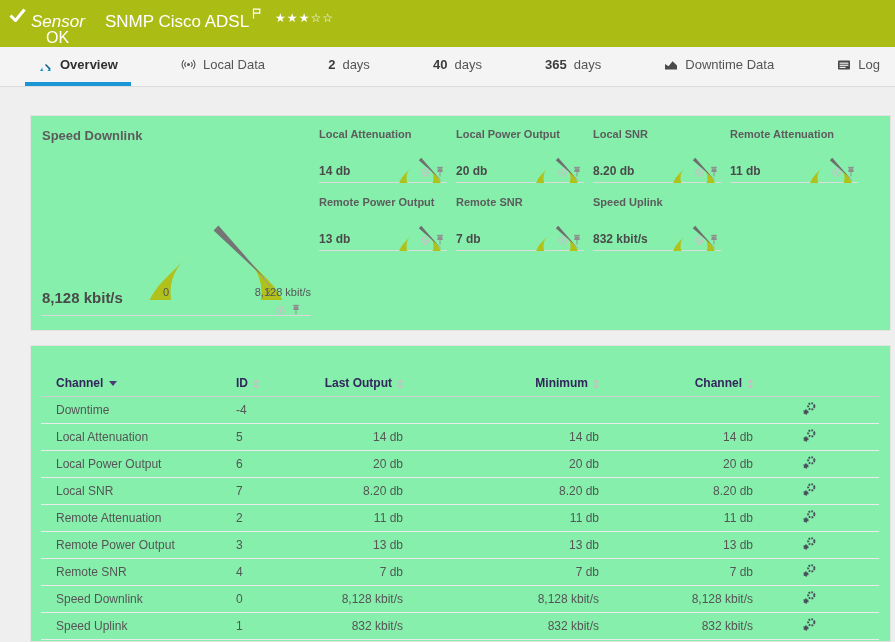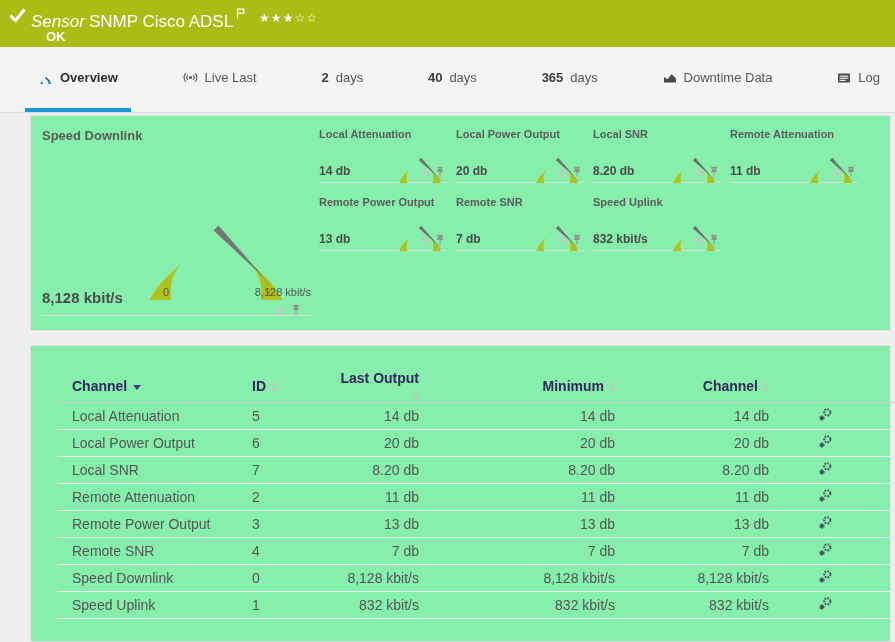--- a/index.html
+++ b/index.html
@@ -4,26 +4,26 @@
 <style>
   html,body{margin:0;padding:0}
   body{
     width:895px;height:642px;position:relative;overflow:hidden;
     background:#efefef;font-family:"Liberation Sans",sans-serif;color:#4f4f4f;
   }
   
   .hdr{position:absolute;left:0;top:0;width:895px;height:47px;background:var(--hdr-green,#abbd14);color:#fff}
   .hdr .check{position:absolute;left:9px;top:8px}
   .hdr .tline{position:absolute;left:31px;top:4px;font-size:17px;white-space:nowrap}
-  .hdr .kind{font-style:italic;margin-right:4px}
+  .hdr .kind{font-style:italic;margin-right:20px}
   .hdr .flag{vertical-align:8px;margin-left:3px;display:inline-block}
   .stars{font-family:"DejaVu Sans",sans-serif;font-size:12px;letter-spacing:1px;margin-left:14px;vertical-align:5px}
-  .hdr .ok{position:absolute;left:46px;top:29px;font-size:13px;font-weight:bold}
-  
-  .tabbar{position:absolute;left:0;top:47px;width:895px;height:66px;background:#f4f4f4;
+  .hdr .ok{position:absolute;left:46px;top:29px;font-size:16px;font-weight:normal}
+  
+  .tabbar{position:absolute;left:0;top:47px;width:895px;height:40px;background:#f4f4f4;
     border-bottom:1px solid #dcdcdc;display:flex;align-items:stretch;justify-content:space-between;
     padding:0 2px 0 25px;box-sizing:border-box}
   .tab{display:flex;align-items:center;gap:7px;padding:0 13px;font-size:13px;color:#555;cursor:pointer;
     border-bottom:4px solid transparent;box-sizing:border-box;white-space:nowrap}
   .tab.active{border-bottom-color:var(--accent,#1a96d4);color:#2f2f2f;font-weight:bold}
   .tab b{font-weight:bold;color:#3c3c3c}
   .tab .ticon{display:inline-flex;align-items:center}
   
   .panel{position:absolute;left:30px;width:861px;background:#86efac;border:1px solid #e3e3e3;box-sizing:border-box}
   #gaugePanel{top:115px;height:216px}
@@ -37,21 +37,21 @@
   .main-icons{position:absolute;left:244px;top:186px;display:flex;gap:5px;align-items:flex-end}
   .main-divider{position:absolute;left:10px;top:199px;width:270px;border-bottom:1px solid #d9d9d9}
   
   #miniGrid{position:absolute;left:288px;top:9px;width:552px;display:flex;flex-wrap:wrap}
   .mini{position:relative;width:128px;height:57px;margin:0 9px 10px 0;border-bottom:1px solid #dcdcdc}
   .mini-title{position:absolute;left:0;top:3px;font-size:11px;font-weight:bold;color:#5c5c5c;white-space:nowrap}
   .mini svg.mg{position:absolute;right:0;top:10px}
   .mini-value{position:absolute;left:0;bottom:4px;font-size:12px;font-weight:bold;color:#4a4a4a}
   .mini-icons{position:absolute;right:2px;bottom:0;display:flex;gap:4px;align-items:flex-end}
   
-  table.ch{position:absolute;left:26px;top:24px;width:838px;border-collapse:collapse;table-layout:fixed;font-size:14px}
+  table.ch{position:absolute;left:10px;top:24px;width:838px;border-collapse:collapse;table-layout:fixed;font-size:12px}
   table.ch col.c1{width:195px}table.ch col.c2{width:85px}table.ch col.c3{width:82px}
   table.ch col.c4{width:196px}table.ch col.c5{width:154px}table.ch col.c6{width:126px}
   table.ch th{height:26px;font-weight:bold;color:var(--th-color,#32265c);text-align:left;
     border-bottom:1px solid #cfcfcf;padding:0;cursor:pointer}
   table.ch td{height:26px;color:#555;border-bottom:1px solid #ececec;padding:0;white-space:nowrap;overflow:hidden}
   table.ch th:nth-child(1),table.ch td:nth-child(1){padding-left:15px}
   table.ch th:nth-child(n+3),table.ch td:nth-child(n+3){text-align:right}
   table.ch td:nth-child(6){padding-right:62px}
   table.ch th:nth-child(6){padding-right:62px}
   .tri-down{width:0;height:0;border-left:4px solid transparent;border-right:4px solid transparent;
@@ -90,21 +90,21 @@
       </span>
       <span>Overview</span>
     </div>
     <div class="tab">
       <span class="ticon">
         <svg width="15" height="13" viewBox="0 0 15 13">
           <circle cx="7.5" cy="6.5" r="1.5" fill="#555"></circle>
           <path d="M4.9,4.1 A3.4,3.4 0 0 0 4.9,8.9 M2.9,2.1 A6.2,6.2 0 0 0 2.9,10.9 M10.1,4.1 A3.4,3.4 0 0 1 10.1,8.9 M12.1,2.1 A6.2,6.2 0 0 1 12.1,10.9" stroke="#555" stroke-width="1.1" fill="none"></path>
         </svg>
       </span>
-      <span>Live Last</span>
+      <span>Local Data</span>
     </div>
     <div class="tab">
       <b>2</b>
       <span>days</span>
     </div>
     <div class="tab">
       <b>40</b>
       <span>days</span>
     </div>
     <div class="tab">
@@ -317,20 +317,31 @@
           <th><span>Channel</span><span class="tri-down"></span></th>
           <th><span>ID</span><span class="sort-n"><i class="u"></i><i class="d"></i></span></th>
           <th><span>Last Output</span><span class="sort-n"><i class="u"></i><i class="d"></i></span></th>
           <th><span>Minimum</span><span class="sort-n"><i class="u"></i><i class="d"></i></span></th>
           <th><span>Channel</span><span class="sort-n"><i class="u"></i><i class="d"></i></span></th>
           <th></th>
         </tr>
       </thead>
     <tbody>
         <tr>
+          <td>Downtime</td>
+          <td>-4</td>
+          <td></td>
+          <td></td>
+          <td></td>
+          <td><span class="chicon"><svg width="15" height="15" viewBox="0 0 15 15">
+                <circle cx="9.3" cy="5.3" r="3.1" fill="none" stroke="#46505a" stroke-width="2" stroke-dasharray="1.7 1.15"></circle>
+                <circle cx="3.9" cy="11" r="1.9" fill="#46505a" stroke="#46505a" stroke-width="1.6" stroke-dasharray="1 0.9"></circle>
+              </svg></span></td>
+        </tr>
+        <tr>
           <td>Local Attenuation</td>
           <td>5</td>
           <td>14 db</td>
           <td>14 db</td>
           <td>14 db</td>
           <td><span class="chicon"><svg width="15" height="15" viewBox="0 0 15 15">
                 <circle cx="9.3" cy="5.3" r="3.1" fill="none" stroke="#46505a" stroke-width="2" stroke-dasharray="1.7 1.15"></circle>
                 <circle cx="3.9" cy="11" r="1.9" fill="#46505a" stroke="#46505a" stroke-width="1.6" stroke-dasharray="1 0.9"></circle>
               </svg></span></td>
         </tr>

